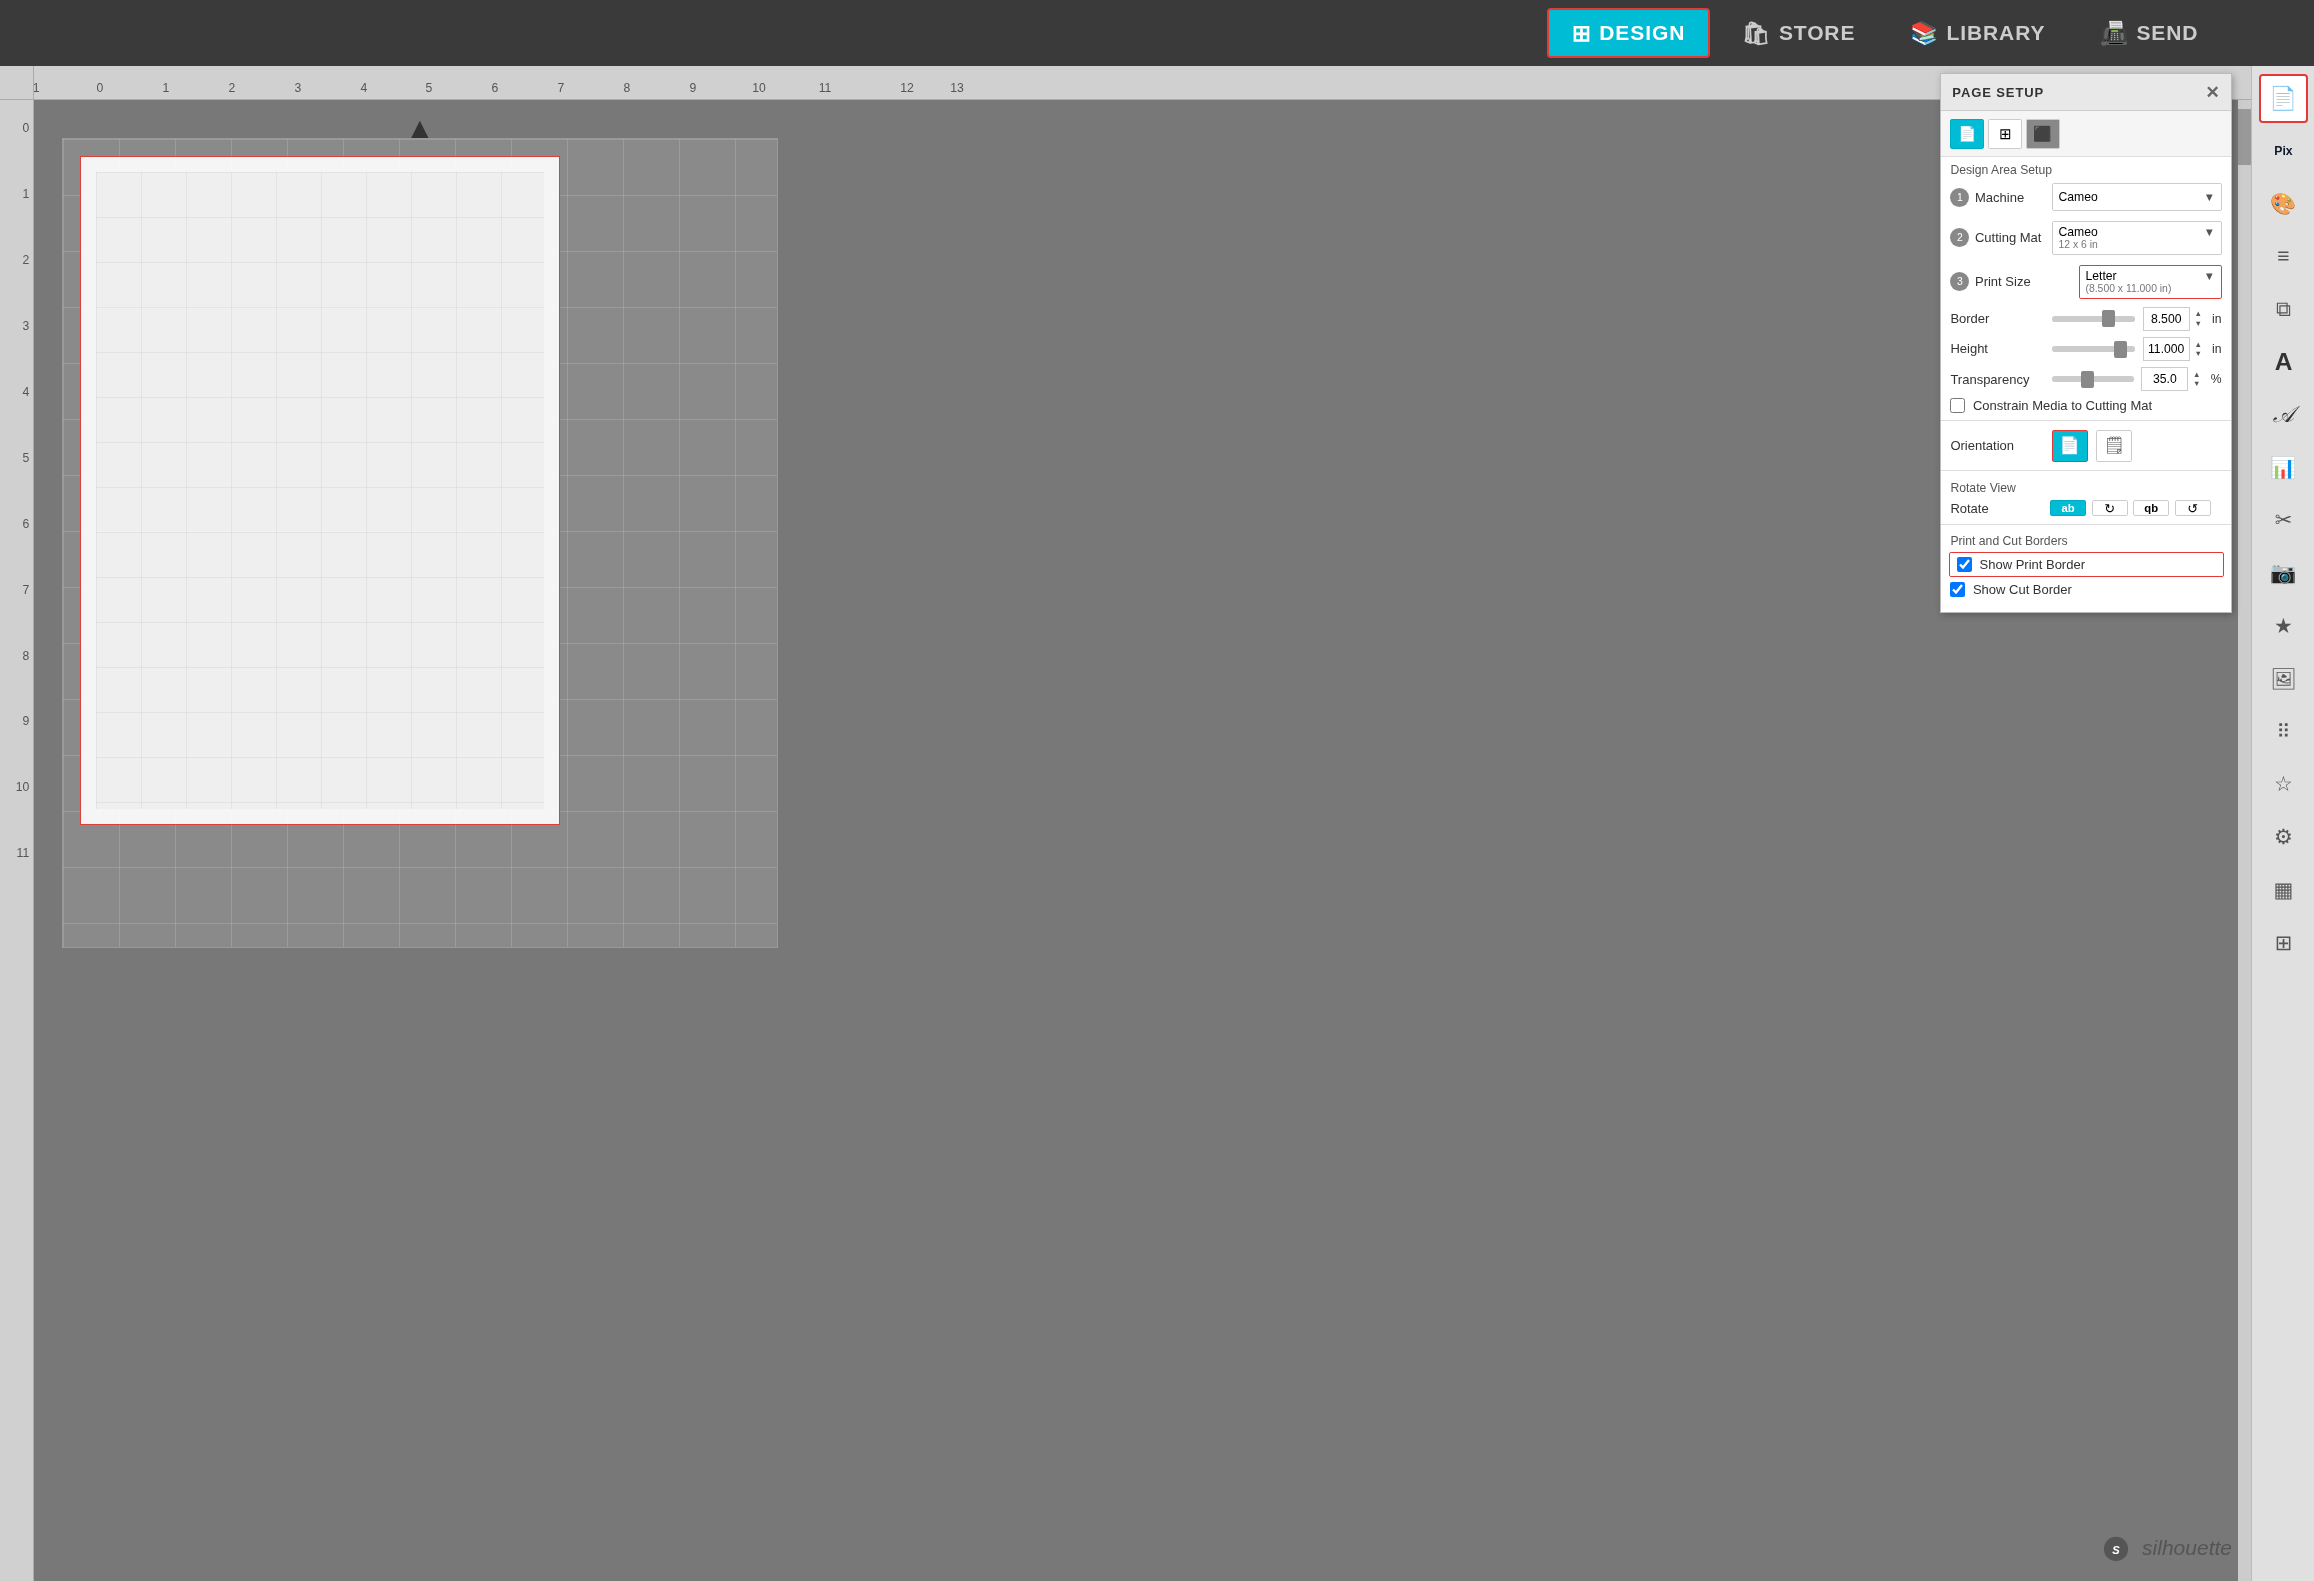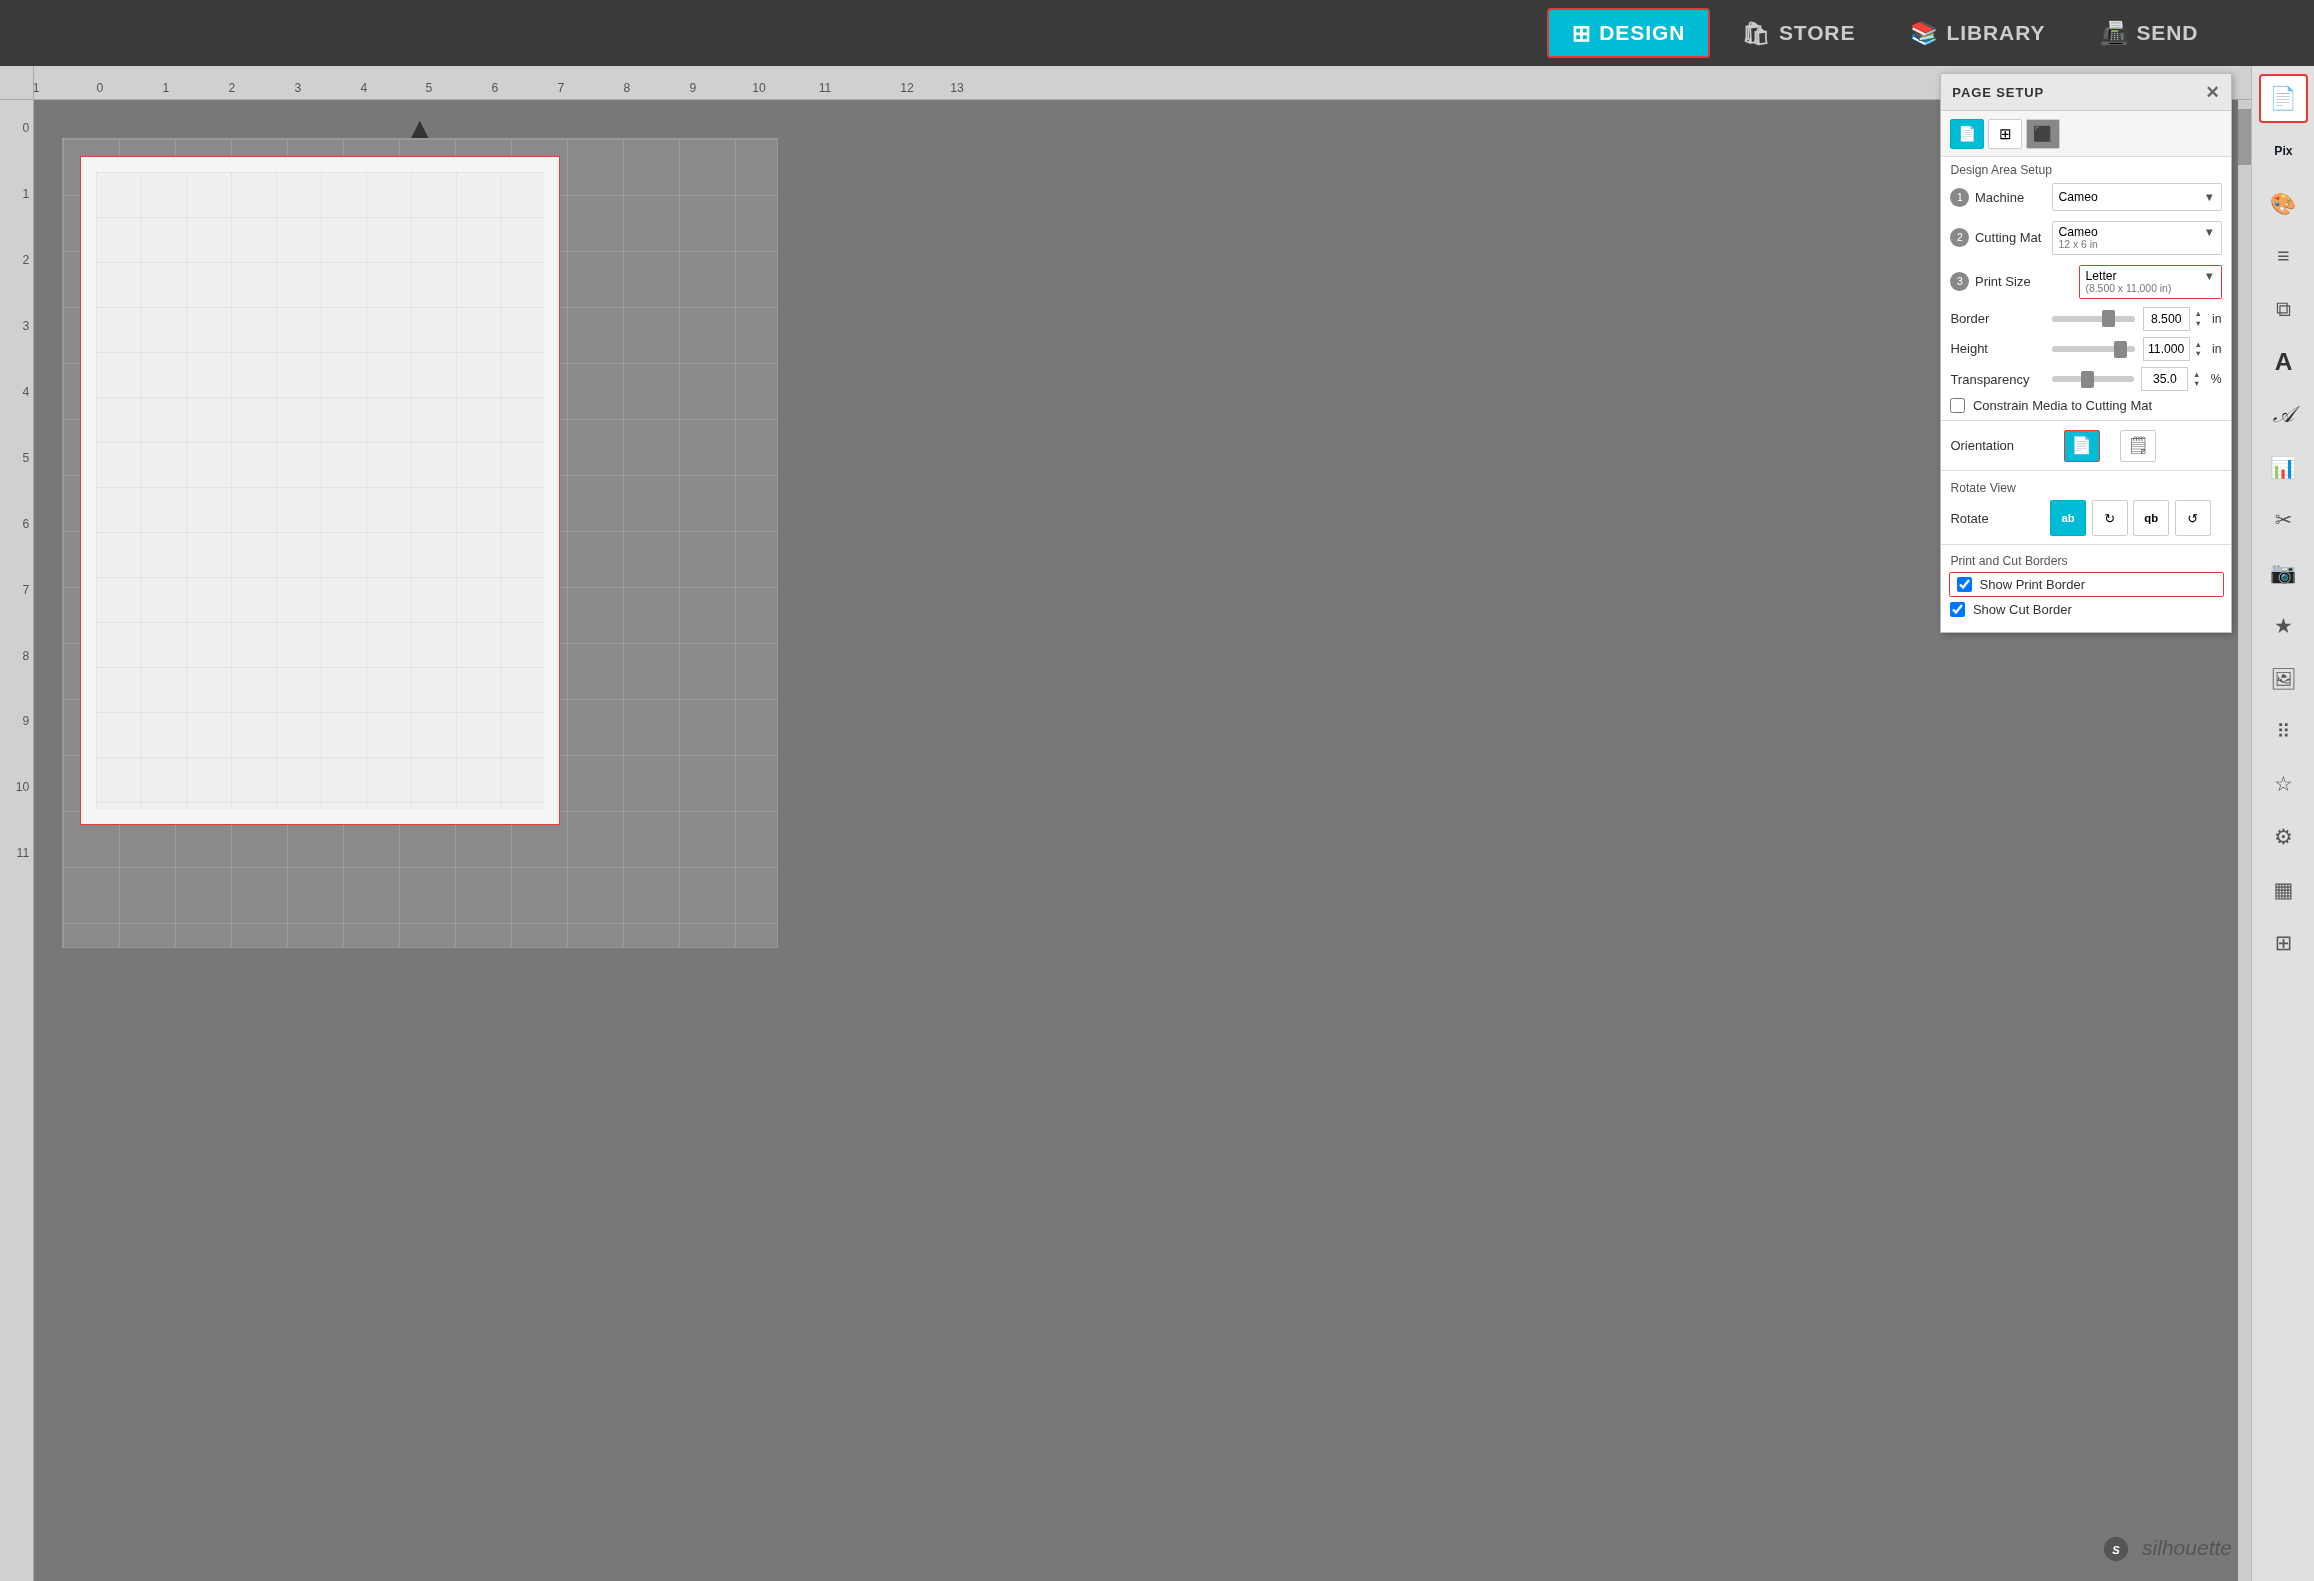--- a/index.html
+++ b/index.html
@@ -375,21 +375,21 @@
     .checkbox-highlight {
       border: 1.9px solid #e53935;
       padding: 3.8px 7.5px;
       border-radius: 1.9px;
     }
 
     .orientation-row {
       display: flex;
       align-items: center;
       padding: 4.7px 9.4px;
-      gap: 20px;
+      gap: 8px;
     }
     .orientation-label {
       font-size: 13px;
       color: #333;
       width: 94px;
       flex-shrink: 0;
     }
     .orientation-btn {
       width: 36px;
       height: 32px;
@@ -415,21 +415,21 @@
       gap: 5.6px;
     }
     .rotate-label {
       font-size: 13px;
       color: #333;
       width: 94px;
       flex-shrink: 0;
     }
     .rotate-btn {
       width: 36px;
-      height: 36px;
+      height: 16px;
       border: 0.9px solid #ccc;
       background: white;
       display: flex;
       align-items: center;
       justify-content: center;
       cursor: pointer;
       font-size: 13px;
       border-radius: 1.9px;
     }
     .rotate-btn.active {

